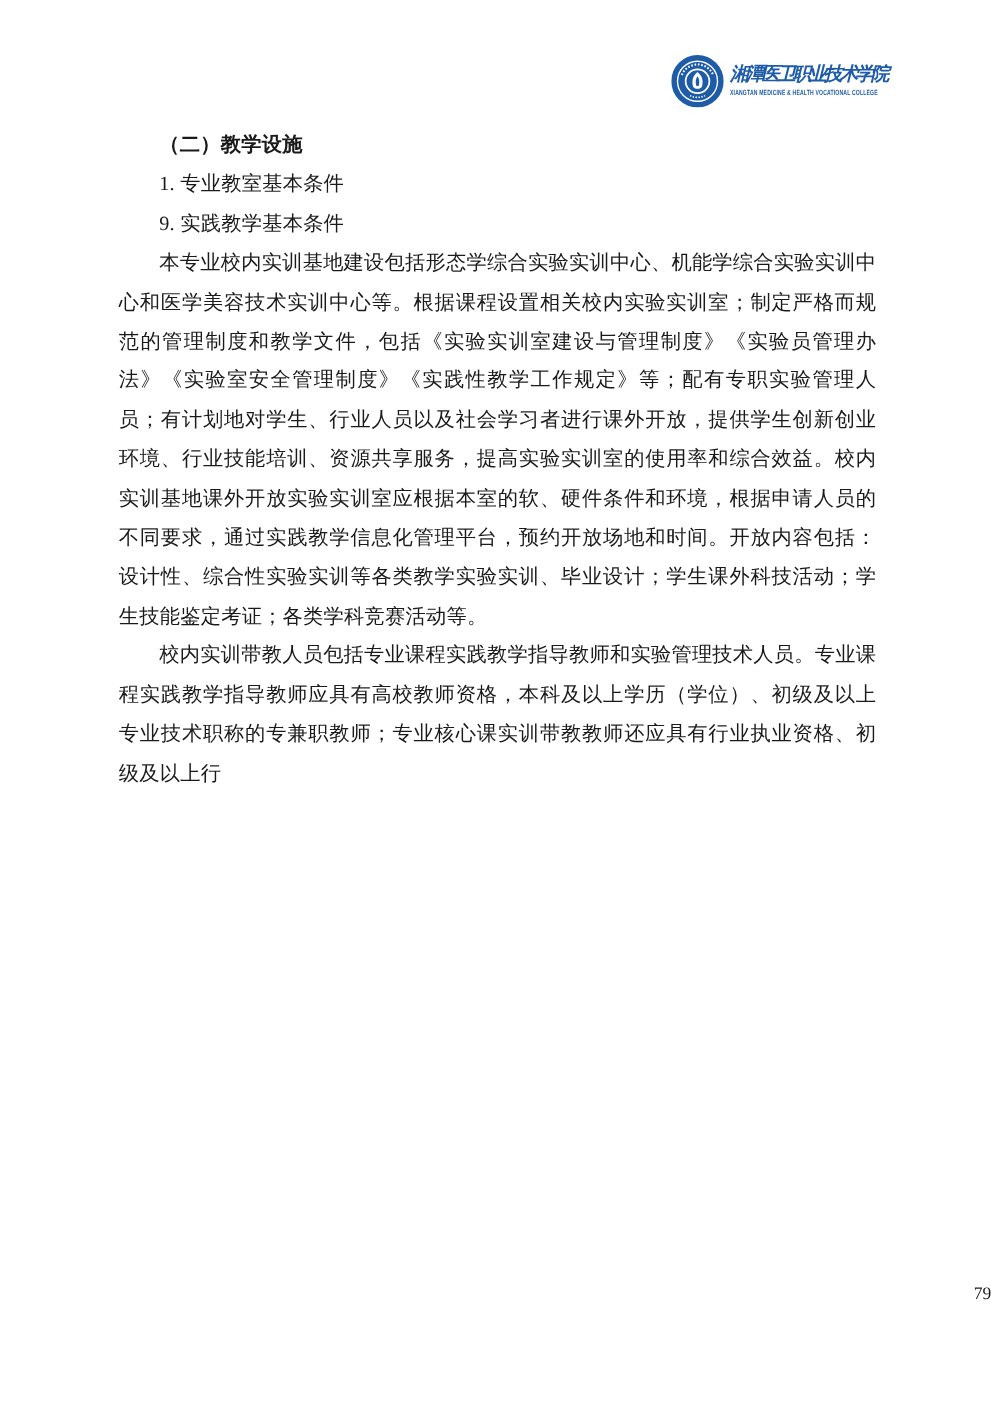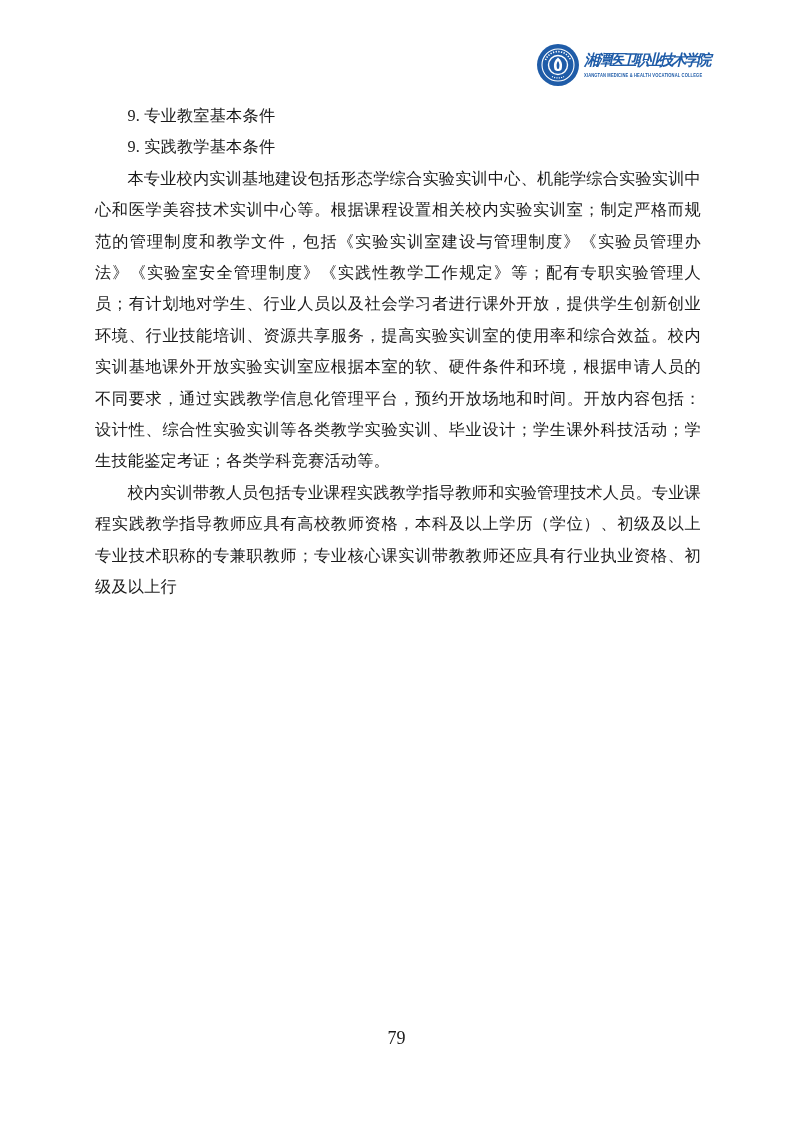--- a/index.html
+++ b/index.html
@@ -76,22 +76,22 @@
   .doc-body p.bold {
     font-weight: bold;
   }
 
   
   .footer {
     position: absolute;
     left: 0;
     top: 1028px;
     width: 100%;
-    text-align: center;
-    font-size: 18px;
+    text-align: right;
+    font-size: 14px;
     color: #1a1a1a;
   }
 </style>
 </head>
 <body>
 
 <div class="page">
 
   <div class="logo">
     <svg class="emblem" viewBox="0 0 42 42" aria-hidden="true">
@@ -103,21 +103,22 @@
       <path d="M8.5 16 A13.5 13.5 0 0 1 33.5 16" fill="none" stroke="#ffffff" stroke-width="1.6" stroke-dasharray="1.3 1.4"></path>
       <path d="M15 32.5 A13.5 13.5 0 0 0 27 32.5" fill="none" stroke="#ffffff" stroke-width="1.3" stroke-dasharray="1.1 1.2"></path>
     </svg>
     <div class="logo-text">
       <span class="logo-zh">湘潭医卫职业技术学院</span>
       <span class="logo-en">XIANGTAN MEDICINE &amp; HEALTH VOCATIONAL COLLEGE</span>
     </div>
   </div>
 
   <div class="doc-body">
-    <p>9.  专业教室基本条件</p>
+    <p class="bold">（二）教学设施</p>
+    <p>1.  专业教室基本条件</p>
     <p>9. 实践教学基本条件</p>
     <p>本专业校内实训基地建设包括形态学综合实验实训中心、机能学综合实验实训中心和医学美容技术实训中心等。根据课程设置相关校内实验实训室；制定严格而规范的管理制度和教学文件，包括《实验实训室建设与管理制度》《实验员管理办法》《实验室安全管理制度》《实践性教学工作规定》等；配有专职实验管理人员；有计划地对学生、行业人员以及社会学习者进行课外开放，提供学生创新创业环境、行业技能培训、资源共享服务，提高实验实训室的使用率和综合效益。校内实训基地课外开放实验实训室应根据本室的软、硬件条件和环境，根据申请人员的不同要求，通过实践教学信息化管理平台，预约开放场地和时间。开放内容包括：设计性、综合性实验实训等各类教学实验实训、毕业设计；学生课外科技活动；学生技能鉴定考证；各类学科竞赛活动等。</p>
     <p>校内实训带教人员包括专业课程实践教学指导教师和实验管理技术人员。专业课程实践教学指导教师应具有高校教师资格，本科及以上学历（学位）、初级及以上专业技术职称的专兼职教师；专业核心课实训带教教师还应具有行业执业资格、初级及以上行</p>
   </div>
 
   <div class="footer">
     <span>79</span>
   </div>
 
 </div>

